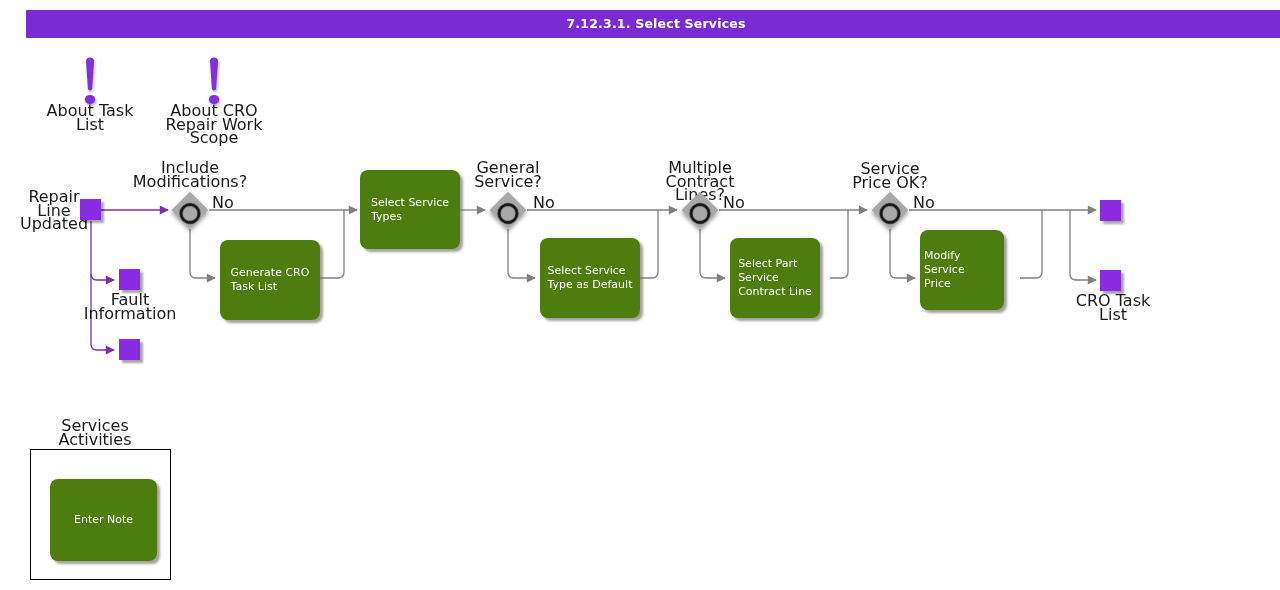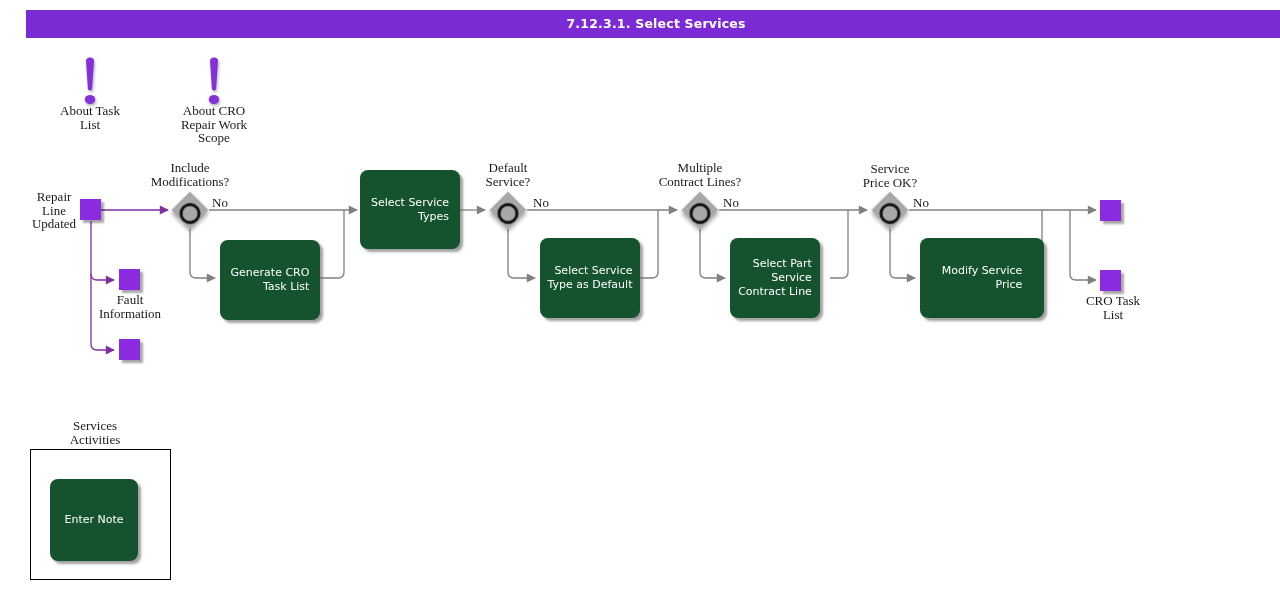--- a/index.html
+++ b/index.html
@@ -7,44 +7,44 @@
               font-family:"DejaVu Sans","Liberation Sans",sans-serif; }
   #stage { position:relative; width:1280px; height:590px; background:#ffffff; }
 
   .title-bar {
     position:absolute; left:26px; top:10px; width:1260px; height:28px;
     background:#7b2bd4; color:#ffffff; font-size:12.5px; font-weight:bold;
     text-align:center; line-height:28px; letter-spacing:0.2px;
   }
 
   .lbl {
-    position:absolute; font-size:13px; line-height:13.5px; color:#1a1a1a;
-    text-align:center; white-space:pre-line;font-family:Liberation Serif, serif;
+    position:absolute; font-size:16px; line-height:13.5px; color:#1a1a1a;
+    text-align:center; white-space:pre-line;
   }
 
   .excl { position:absolute; filter:drop-shadow(1.5px 2px 1.5px rgba(0,0,0,0.30)); cursor:pointer; }
 
   .sq {
     position:absolute; width:21px; height:21px; background:#8a2be2;
     box-shadow:2.5px 2.5px 2px rgba(0,0,0,0.35); cursor:pointer;
   }
 
   .diamond {
     position:absolute; width:26px; height:26px; background:#a8a8a8;
     transform:rotate(45deg);
     filter:drop-shadow(2px 2px 2px rgba(0,0,0,0.40));
   }
   .diamond::after {
     content:""; position:absolute; left:5px; top:5px; width:15px; height:15px;
     border:3px solid #141414; border-radius:50%; background:#a8a8a8;
   }
 
   .activity {
-    position:absolute; background:#14532d; border-radius:8px; color:#ffffff;
-    font-size:11px; line-height:14px; text-align:right; white-space:pre-line;
+    position:absolute; background:#4d7c0f; border-radius:8px; color:#ffffff;
+    font-size:11px; line-height:14px; text-align:left; white-space:pre-line;
     display:flex; align-items:center; justify-content:center;
     box-shadow:3px 3px 2.5px rgba(110,110,110,0.65); cursor:pointer; padding:4px;
   }
 
   .group-box {
     position:absolute; left:30px; top:449px; width:141px; height:131px;
     background:#ffffff; border:1px solid #000000;
   }
 
   svg.wires { position:absolute; left:0; top:0; pointer-events:none; }
@@ -106,21 +106,21 @@
   <div class="lbl" style="left:14px; top:190px; width:80px;">Repair
 Line
 Updated</div>
   <div class="sq" style="left:80px; top:199px;"></div>
 
   <div class="lbl" style="left:130px; top:161px; width:120px;">Include
 Modifications?</div>
   <div class="diamond" style="left:177px; top:197px;"></div>
   <div class="lbl" style="left:212px; top:196px; width:30px; text-align:left;">No</div>
 
-  <div class="lbl" style="left:448px; top:161px; width:120px;">Default
+  <div class="lbl" style="left:448px; top:161px; width:120px;">General
 Service?</div>
   <div class="diamond" style="left:495px; top:197px;"></div>
   <div class="lbl" style="left:533px; top:196px; width:30px; text-align:left;">No</div>
 
   <div class="lbl" style="left:640px; top:161px; width:120px;">Multiple
 Contract Lines?</div>
   <div class="diamond" style="left:687px; top:197px;"></div>
   <div class="lbl" style="left:723px; top:196px; width:30px; text-align:left;">No</div>
 
   <div class="lbl" style="left:830px; top:162px; width:120px;">Service
@@ -130,33 +130,33 @@
 
   <div class="activity" style="left:360px; top:170px; width:100px; height:79px;">Select Service
 Types</div>
   <div class="activity" style="left:220px; top:240px; width:100px; height:80px;">Generate CRO
 Task List</div>
   <div class="activity" style="left:540px; top:238px; width:100px; height:80px;">Select Service
 Type as Default</div>
   <div class="activity" style="left:730px; top:238px; width:90px; height:80px;">Select Part
 Service
 Contract Line</div>
-  <div class="activity" style="left:920px; top:238px; width:124px; height:80px;">Modify Service
+  <div class="activity" style="left:920px; top:230px; width:84px; height:80px;">Modify Service
 Price</div>
 
   <div class="sq" style="left:1100px; top:200px;"></div>
 
   <div class="sq" style="left:1100px; top:270px;"></div>
   <div class="lbl" style="left:1053px; top:294px; width:120px;">CRO Task
 List</div>
 
   <div class="sq" style="left:119px; top:269px;"></div>
   <div class="lbl" style="left:70px; top:293px; width:120px;">Fault
 Information</div>
 
   <div class="sq" style="left:119px; top:339px;"></div>
 
   <div class="lbl" style="left:45px; top:419px; width:100px;">Services
 Activities</div>
   <div class="group-box"></div>
-  <div class="activity" style="left:50px; top:479px; width:88px; height:82px;">Enter Note</div>
+  <div class="activity" style="left:50px; top:479px; width:107px; height:82px;">Enter Note</div>
 
 </div>
 
 </body></html>

